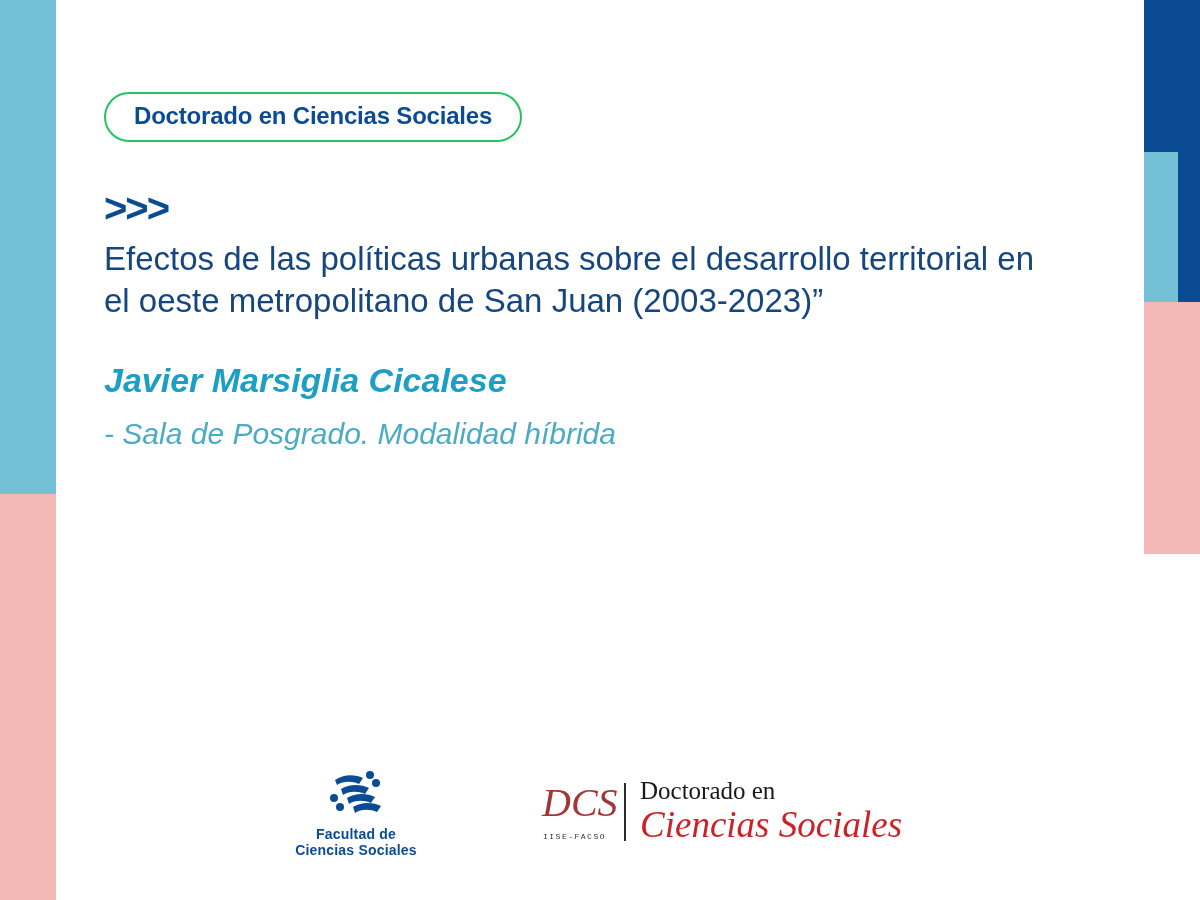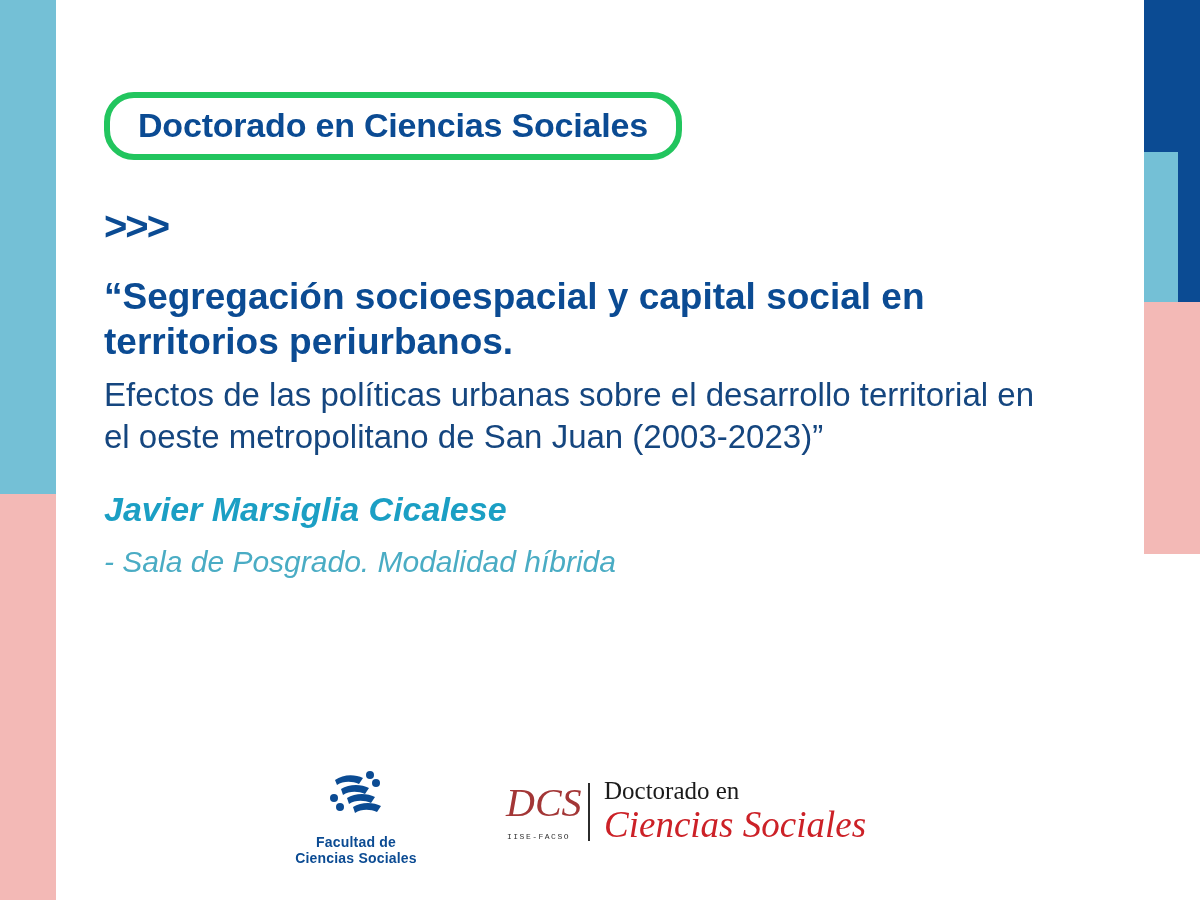--- a/index.html
+++ b/index.html
@@ -80,26 +80,26 @@
     left: 104px;
     top: 0;
     width: 1000px;
     height: 900px;
   }
 
   .pill {
     display: inline-flex;
     align-items: center;
     justify-content: center;
-    border: 6px solid #22c55e;
+    border: 2px solid #22c55e;
     border-radius: 30px;
     padding: 10px 28px 12px 28px;
     margin-top: 92px;
     color: #0b4b93;
-    font-size: 34px;
+    font-size: 24px;
     font-weight: bold;
     letter-spacing: -0.2px;
     line-height: 1;
   }
 
   .defensa-row {
     margin-top: 46px;
     display: flex;
     align-items: baseline;
     gap: 20px;
@@ -129,21 +129,21 @@
   .thesis-sub {
     margin-top: 10px;
     color: #15467f;
     font-size: 33px;
     font-weight: normal;
     line-height: 1.28;
     max-width: 960px;
   }
 
   .author {
-    margin-top: 32px;
+    margin-top: 40px;
     color: #1b9fc4;
     font-size: 34px;
     font-style: italic;
     font-weight: bold;
     line-height: 1.1;
   }
   .venue {
     margin-top: 16px;
     color: #4aacc4;
     font-size: 30px;
@@ -170,34 +170,35 @@
   }
   .logo-fsoc .mark {
     height: 54px;
     display: flex;
     align-items: center;
     justify-content: center;
   }
   .logo-fsoc .l1 {
     font-size: 14px;
     font-weight: bold;
-    margin-top: 12px;
+    margin-top: 4px;
     letter-spacing: 0.2px;
   }
   .logo-fsoc .l2 {
     font-size: 14px;
     font-weight: bold;
     letter-spacing: 0.2px;
   }
 
   .logo-dcs {
     display: flex;
     align-items: center;
     gap: 14px;
     margin-top: 10px;
+    margin-left: 36px;
   }
   .logo-dcs .dcs-mark {
     position: relative;
     width: 68px;
     height: 62px;
     color: #8d2b2b;
   }
   .logo-dcs .dcs-mark .big {
     font-family: "Liberation Serif", serif;
     font-style: italic;
@@ -254,21 +255,20 @@
 <div class="content">
 
   <div class="pill">
     <span>Doctorado en Ciencias Sociales</span>
   </div>
 
   <div class="defensa-row">
     <span class="chevrons">&gt;&gt;&gt;</span>
   </div>
 
-  <div class="thesis-title">“Segregación socioespacial y capital social en territorios periurbanos.</div>
   <div class="thesis-sub">Efectos de las políticas urbanas sobre el desarrollo territorial en el oeste metropolitano de  San Juan (2003-2023)”</div>
 
   <div class="author">Javier Marsiglia Cicalese</div>
   <div class="venue">- Sala de Posgrado. Modalidad híbrida</div>
 
 </div>
 
 <div class="logos">
 
   <div class="logo-fsoc">

